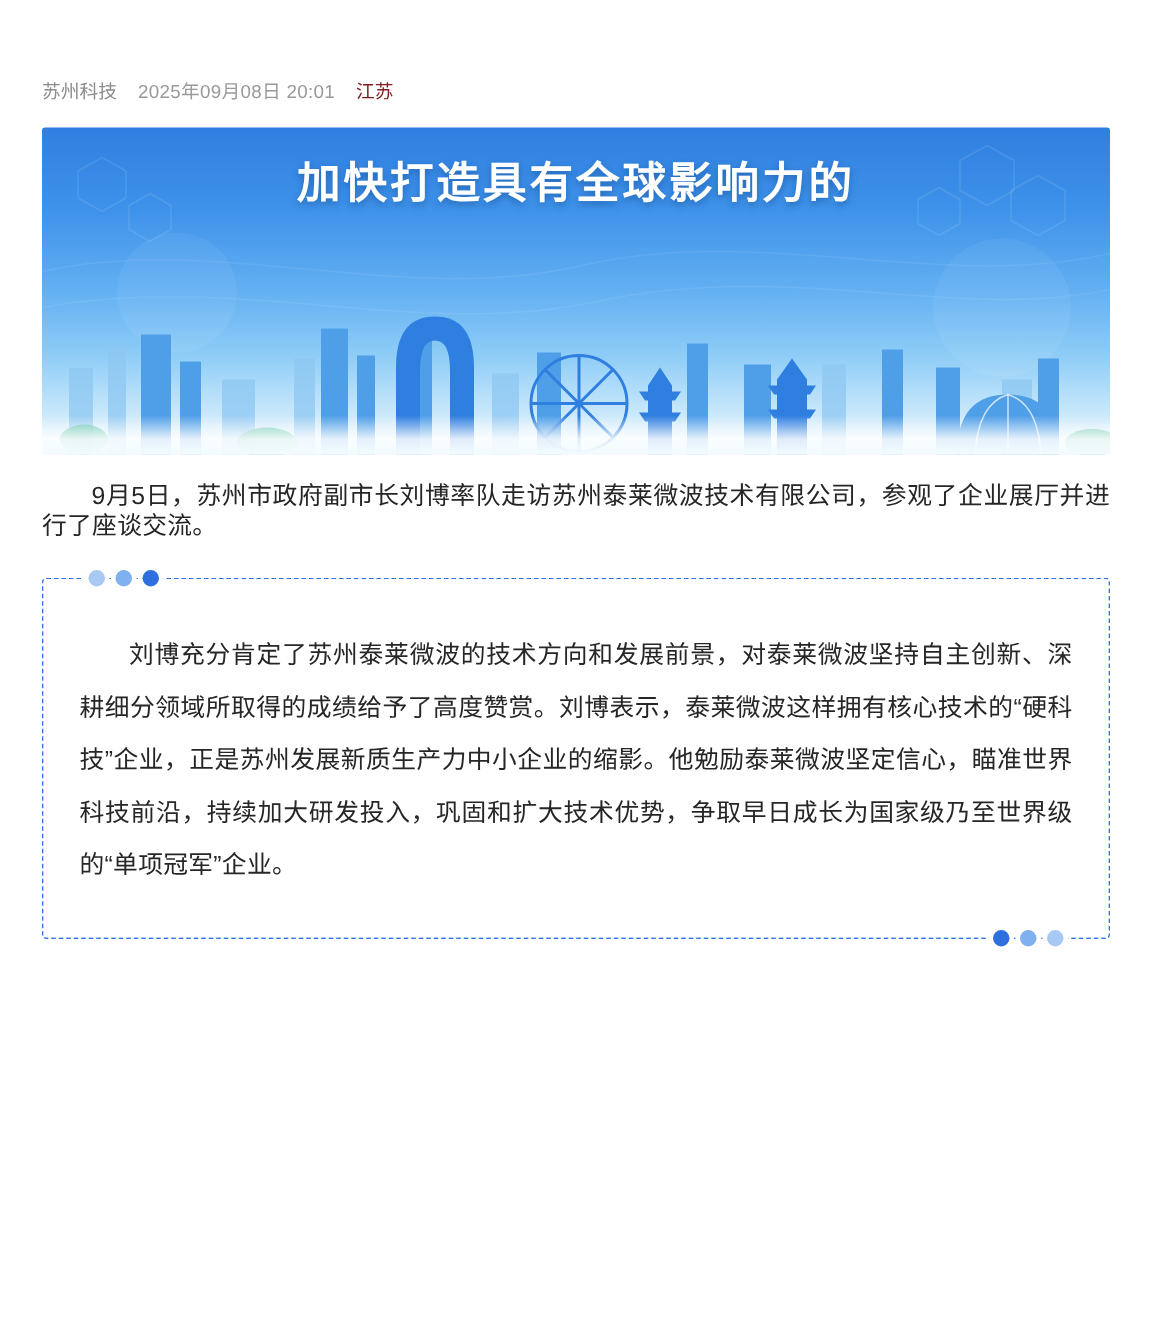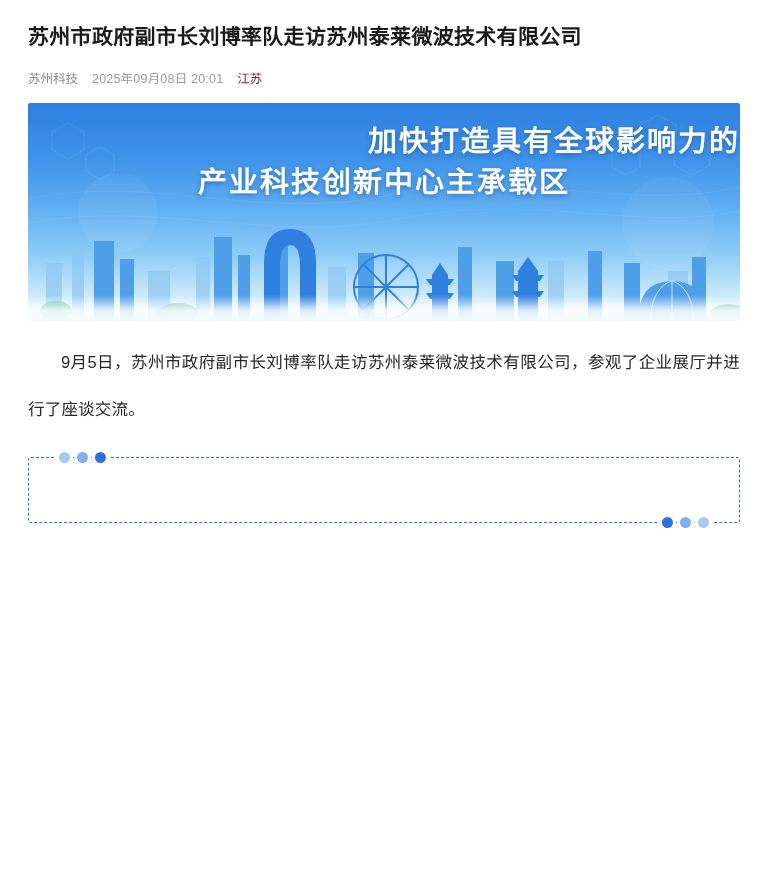--- a/index.html
+++ b/index.html
@@ -38,20 +38,21 @@
     margin-bottom: 16px;
     font-size: 12.5px;
     color: #9a9a9a;
   }
   .meta-source {
     color: #8c8c8c;
   }
   .meta-date {
     color: #9a9a9a;
     letter-spacing: 0.2px;
+    margin-top: 16px;
   }
   .meta-region {
     color: #7f1d1d;
   }
 
   
   .banner {
     position: relative;
     width: 100%;
     height: 218px;
@@ -73,21 +74,20 @@
     text-align: center;
     z-index: 3;
   }
   .banner-line1 {
     font-size: 29px;
     font-weight: bold;
     color: #ffffff;
     letter-spacing: 2px;
     line-height: 40px;
     text-shadow: 0 2px 5px rgba(14,62,125,0.45);
-    text-align: right;
   }
   .banner-line2 {
     font-size: 29px;
     font-weight: bold;
     color: #ffffff;
     letter-spacing: 2px;
     line-height: 42px;
     text-shadow: 0 2px 5px rgba(14,62,125,0.45);
   }
   .banner-skyline {
@@ -107,21 +107,21 @@
     background: linear-gradient(180deg, rgba(255,255,255,0.0) 0%, rgba(255,255,255,0.85) 60%, #f2fbff 100%);
     z-index: 3;
   }
 
   
   .body-text {
     margin-top: 18px;
   }
   .para {
     font-size: 16.5px;
-    line-height: 47px;
+    line-height: 20px;
     color: #262626;
     text-align: justify;
     text-indent: 2em;
     margin: 0 0 14px 0;
     letter-spacing: 0.2px;
   }
 
   
   .quote-block {
     position: relative;
@@ -162,21 +162,20 @@
     text-indent: 2em;
     margin: 0;
     letter-spacing: 0.2px;
   }
 </style>
 </head>
 <body>
 
 <div class="page">
 
-  <h1 class="article-title">苏州市政府副市长刘博率队走访苏州泰莱微波技术有限公司</h1>
 
   <div class="meta-row">
     <span class="meta-source">苏州科技</span>
     <span class="meta-date">2025年09月08日 20:01</span>
     <span class="meta-region">江苏</span>
   </div>
 
   <div class="banner">
 
     <svg class="deco" viewBox="0 0 712 218" preserveAspectRatio="none">
@@ -192,21 +191,20 @@
         <circle cx="640" cy="120" r="46"></circle>
       </g>
       <g stroke="#ffffff" stroke-opacity="0.22" stroke-width="1" fill="none">
         <path d="M0,96 C120,70 240,120 360,92 C480,64 600,110 712,84"></path>
         <path d="M0,120 C130,96 250,142 370,116 C500,88 610,130 712,108"></path>
       </g>
     </svg>
 
     <div class="banner-title-wrap">
       <div class="banner-line1">加快打造具有全球影响力的</div>
-      <div class="banner-line2">产业科技创新中心主承载区</div>
     </div>
 
     <svg class="banner-skyline" viewBox="0 0 712 120" preserveAspectRatio="none">
 
       <g fill="#8ec7f2" fill-opacity="0.75">
         <rect x="18" y="62" width="16" height="58"></rect>
         <rect x="44" y="48" width="12" height="72"></rect>
         <rect x="120" y="70" width="22" height="50"></rect>
         <rect x="168" y="56" width="14" height="64"></rect>
         <rect x="300" y="66" width="18" height="54"></rect>
@@ -265,20 +263,21 @@
 
   <div class="body-text">
     <p class="para">9月5日，苏州市政府副市长刘博率队走访苏州泰莱微波技术有限公司，参观了企业展厅并进行了座谈交流。</p>
 
     <div class="quote-block">
       <div class="dots tl">
         <span class="dot pale2"></span>
         <span class="dot pale"></span>
         <span class="dot"></span>
       </div>
+      <p class="quote-para">刘博充分肯定了苏州泰莱微波的技术方向和发展前景，对泰莱微波坚持自主创新、深耕细分领域所取得的成绩给予了高度赞赏。刘博表示，泰莱微波这样拥有核心技术的“硬科技”企业，正是苏州发展新质生产力中小企业的缩影。他勉励泰莱微波坚定信心，瞄准世界科技前沿，持续加大研发投入，巩固和扩大技术优势，争取早日成长为国家级乃至世界级的“单项冠军”企业。</p>
       <div class="dots br">
         <span class="dot"></span>
         <span class="dot pale"></span>
         <span class="dot pale2"></span>
       </div>
     </div>
 
   </div>
 
 </div>

